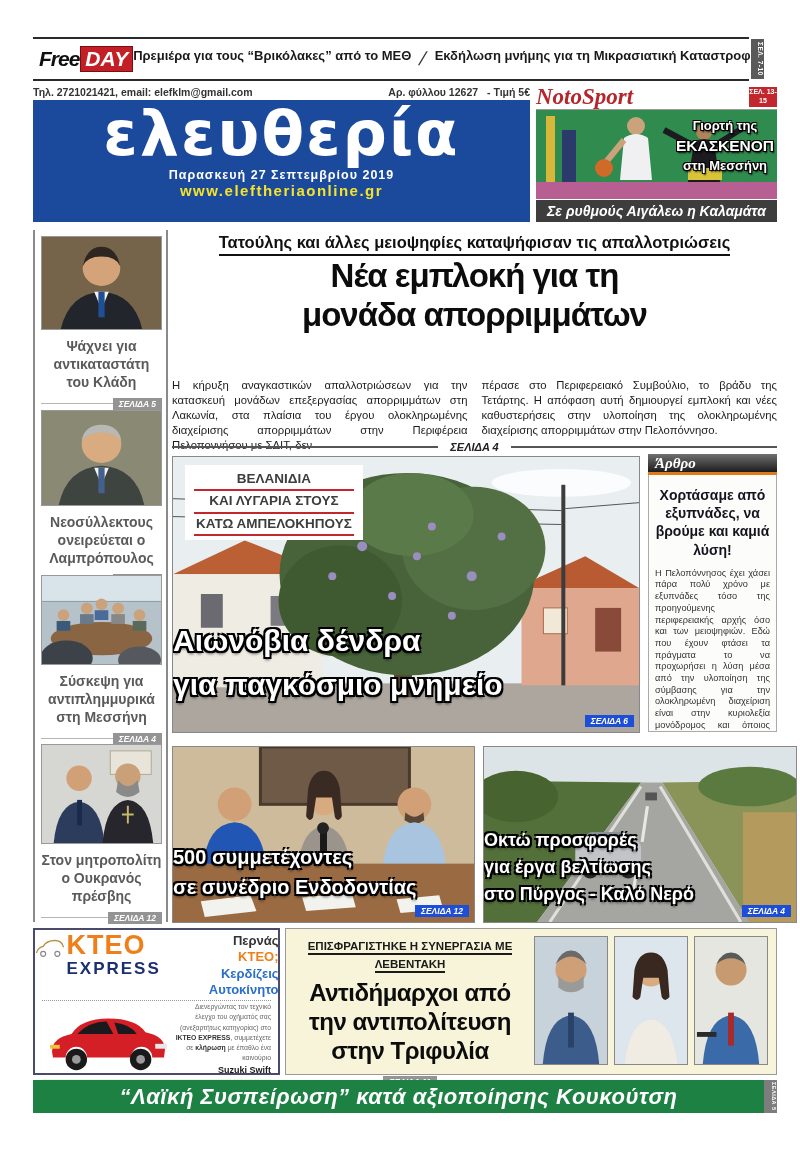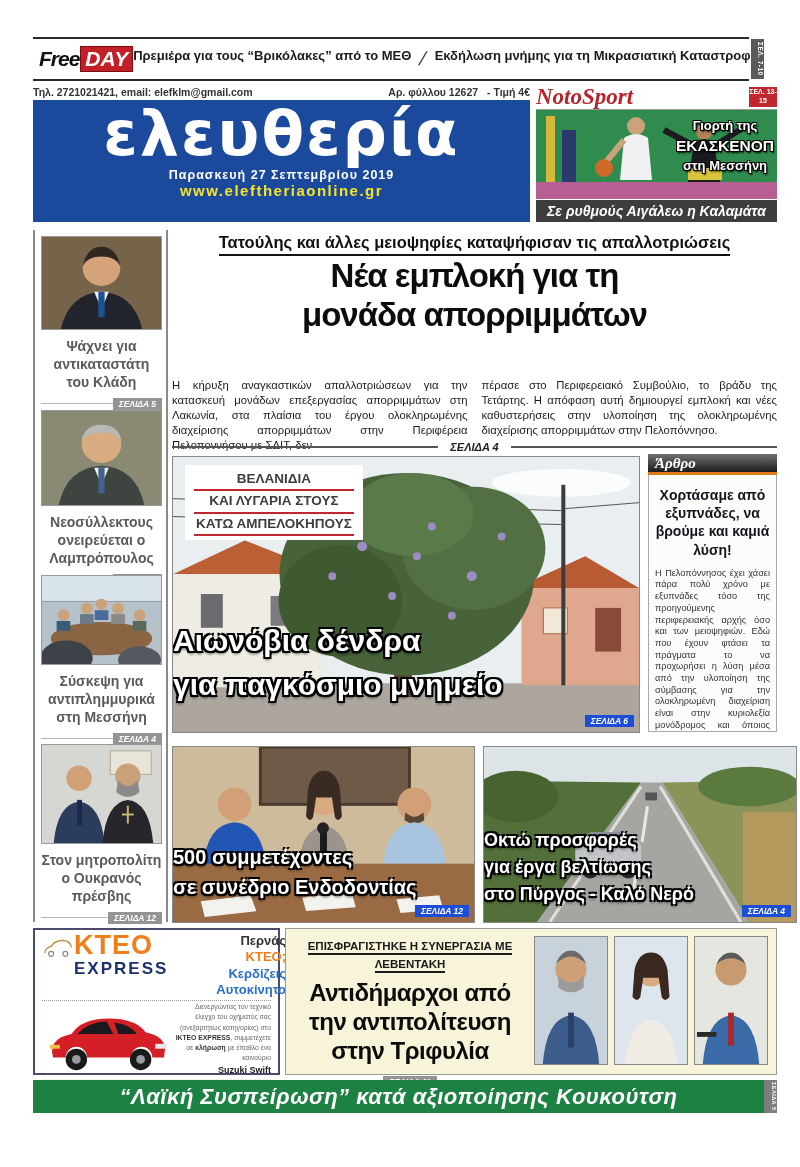--- a/index.html
+++ b/index.html
@@ -95,21 +95,21 @@
   .arthro-head { height:21px; background:linear-gradient(180deg,#707070,#1c1c1c); border-bottom:3px solid #e07b1a;
     color:#fff; font-family:"Liberation Serif", serif; font-style:italic; font-weight:bold; font-size:15px;
     display:flex; align-items:center; padding-left:7px; }
   .arthro-body { border:1px solid #aaa; border-top:none; background:#fcfcfb; height:257px; padding:4px 6px; overflow:hidden; }
   .arthro-title { font-size:14px; font-weight:800; text-align:center; color:#14141e; line-height:1.3; margin:7px 0 9px; }
   .arthro-text { font-size:9.2px; text-align:justify; color:#333; line-height:1.27; }
 
   
   .kteo { position:absolute; left:33px; top:928px; width:247px; height:147px; border:2px solid #4a4a6a;
     background:#fff; padding:3px 7px; display:flex; flex-direction:column; }
-  .kteo-top { display:flex; justify-content:space-between; border-bottom:1px dotted #999; padding-bottom:2px;gap:48px; }
+  .kteo-top { display:flex; justify-content:center; border-bottom:1px dotted #999; padding-bottom:2px;gap:48px; }
   .kteo-logo { display:flex; align-items:flex-start; gap:2px; }
   .kteo-logo svg { margin-top:3px; }
   .kteo-logo-kteo { font-size:27px; font-weight:800; color:#ef7f1a; line-height:0.95; letter-spacing:1px; }
   .kteo-logo-express { font-size:17px; font-weight:800; color:#1c2f6e; letter-spacing:2px; }
   .kteo-promo { text-align:right; font-size:13px; font-weight:800; line-height:1.25; }
   .c-dark { color:#333; } .c-orange { color:#ef7f1a; } .c-blue { color:#2a6fc9; }
   .kteo-mid { flex:1; display:flex; align-items:center; }
   .kteo-car { flex:0 0 132px; }
   .kteo-small { flex:1; font-size:6.8px; text-align:right; color:#666; line-height:1.5; }
   .kteo-small b { color:#333; }
@@ -149,21 +149,21 @@
       <span class="slash">/</span>
       <span>Εκδήλωση μνήμης για τη Μικρασιατική Καταστροφή</span>
     </div>
   </div>
   <div class="side-tag top-side-tag">ΣΕΛ. 7-10</div>
 
   <div class="mast-info">
     <span>Τηλ. 2721021421, email: elefklm@gmail.com</span>
     <span class="issue">
       <span>Αρ. φύλλου 12627</span>
-      <span>- Τιμή 4€</span>
+      <span>- Τιμή 5€</span>
     </span>
   </div>
   <div class="mast-blue">
     <div class="mast-logo">ελευθερία</div>
     <div class="mast-date">Παρασκευή 27 Σεπτεμβρίου 2019</div>
     <div class="mast-site">www.eleftheriaonline.gr</div>
   </div>
 
   <div class="noto">
     <div class="noto-head">

